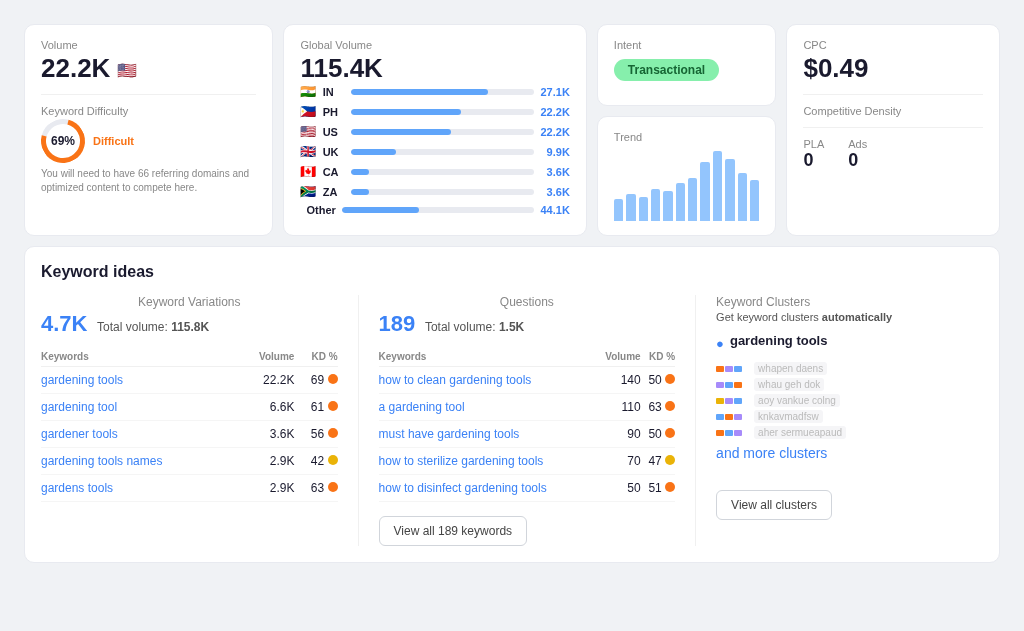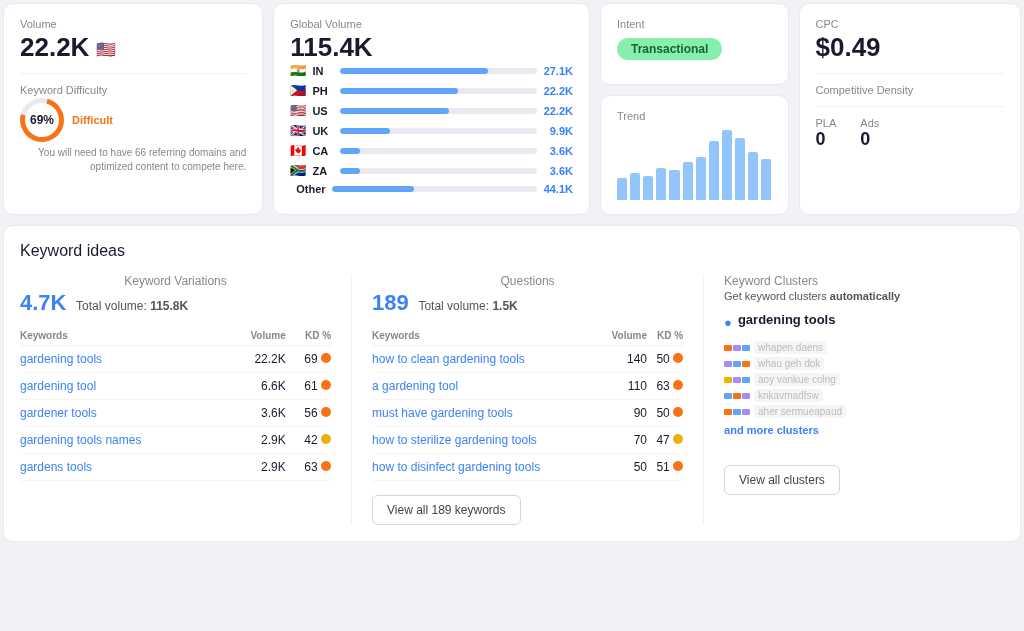--- a/index.html
+++ b/index.html
@@ -1,51 +1,51 @@
 <!DOCTYPE html>
 <html><head>
   <meta charset="utf-8">
   <style>
     * { box-sizing: border-box; margin: 0; padding: 0; }
     body { font-family: -apple-system, BlinkMacSystemFont, 'Segoe UI', sans-serif; background: #f0f2f5; color: #1a1a2e; font-size: 13px; }
-    .dashboard { padding: 3px; max-width: 1024px; }
+    .dashboard { padding: 24px; max-width: 1024px; }
     .top-row { display: flex; gap: 10px; margin-bottom: 10px; }
     .card { background: #fff; border-radius: 10px; padding: 14px 16px; border: 1px solid #e8eaf0; }
     .card-volume { flex: 1.2; }
     .card-global { flex: 1.5; }
     .card-intent { flex: 1; }
     .card-trend { flex: 1.3; }
     .card-cpc { flex: 1; }
     .metric-label { font-size: 11px; color: #888; margin-bottom: 2px; }
     .metric-value { font-size: 26px; font-weight: 700; color: #1a1a2e; }
     .metric-value .flag { font-size: 16px; vertical-align: middle; }
     .divider { border: none; border-top: 1px solid #f0f0f0; margin: 10px 0; }
     .kd-row { display: flex; align-items: center; gap: 8px; margin-bottom: 4px; }
     .kd-circle { width: 44px; height: 44px; border-radius: 50%; border: 5px solid #f97316; border-top-color: #e8eaf0; display: flex; align-items: center; justify-content: center; font-size: 12px; font-weight: 700; transform: rotate(-30deg); }
     .kd-circle span { transform: rotate(30deg); }
     .kd-label { font-size: 11px; color: #f97316; font-weight: 600; }
-    .kd-desc { font-size: 10px; color: #888; margin-top: 4px; line-height: 1.4; text-align: right; }
+    .kd-desc { font-size: 10px; color: #888; margin-top: 4px; line-height: 1.4; }
     .country-list { list-style: none; }
     .country-row { display: flex; align-items: center; gap: 6px; margin-bottom: 5px; font-size: 11px; }
     .country-bar-wrap { flex: 1; background: #e8eaf0; border-radius: 3px; height: 6px; overflow: hidden; }
     .country-bar { height: 6px; background: #60a5fa; border-radius: 3px; }
     .country-val { color: #3b82f6; font-weight: 600; min-width: 30px; text-align: right; }
     .country-name { min-width: 22px; font-weight: 600; }
     .intent-badge { display: inline-block; background: #86efac; color: #166534; border-radius: 20px; padding: 4px 14px; font-size: 12px; font-weight: 600; margin-top: 6px; }
     .trend-bars { display: flex; align-items: flex-end; gap: 3px; height: 70px; margin-top: 8px; }
     .trend-bar { background: #93c5fd; border-radius: 2px 2px 0 0; flex: 1; }
     .cpc-value { font-size: 26px; font-weight: 700; }
     .comp-section { margin-top: 8px; }
     .comp-label { font-size: 11px; color: #888; }
     .comp-value { font-size: 22px; font-weight: 700; }
     .pla-ads-row { display: flex; gap: 24px; margin-top: 8px; }
     .pla-ads-item label { font-size: 11px; color: #888; display: block; }
     .pla-ads-item .val { font-size: 18px; font-weight: 700; }
     .keyword-ideas { background: #fff; border-radius: 10px; border: 1px solid #e8eaf0; padding: 16px; }
-    .ki-title { font-size: 16px; font-weight: 400; margin-bottom: 14px; }
+    .ki-title { font-size: 16px; font-weight: 700; margin-bottom: 14px; }
     .ki-cols { display: flex; gap: 0; }
     .ki-col { flex: 1; padding-right: 20px; border-right: 1px solid #f0f0f0; margin-right: 20px; }
     .ki-col:last-child { border-right: none; margin-right: 0; padding-right: 0; }
     .ki-col-title { font-size: 12px; color: #888; margin-bottom: 2px; text-align: center; }
     .ki-count { font-size: 22px; font-weight: 700; color: #3b82f6; display: inline; }
     .ki-vol { font-size: 12px; color: #555; display: inline; margin-left: 6px; }
     .ki-vol strong { font-weight: 700; }
     .ki-table { width: 100%; border-collapse: collapse; margin-top: 10px; }
     .ki-table th { font-size: 10px; color: #888; font-weight: 600; text-align: left; padding: 4px 0; border-bottom: 1px solid #f0f0f0; }
     .ki-table th.right { text-align: right; }
@@ -53,25 +53,25 @@
     .ki-table td.right { text-align: right; }
     .kw-link { color: #3b82f6; text-decoration: none; }
     .dot { width: 10px; height: 10px; border-radius: 50%; display: inline-block; }
     .dot-orange { background: #f97316; }
     .dot-yellow { background: #eab308; }
     .view-btn { display: inline-block; margin-top: 14px; padding: 7px 14px; border: 1px solid #d1d5db; border-radius: 6px; font-size: 12px; color: #444; background: #fff; cursor: pointer; }
     .cluster-col { flex: 0.9; }
     .cluster-title { font-size: 12px; color: #888; margin-bottom: 2px; }
     .cluster-subtitle { font-size: 11px; color: #555; margin-bottom: 10px; }
     .cluster-main { font-weight: 700; color: #1a1a2e; font-size: 13px; margin-bottom: 6px; }
-    .cluster-bullet { display: flex; align-items: center; gap: 4px; margin-bottom: 3px; }
+    .cluster-bullet { display: flex; align-items: center; gap: 12px; margin-bottom: 3px; }
     .cluster-bars { display: flex; gap: 1px; }
     .cb { width: 8px; height: 6px; border-radius: 1px; }
     .cluster-text { font-size: 10px; color: #bbb; background: #f5f5f7; border-radius: 3px; padding: 1px 4px; }
-    .more-clusters { color: #3b82f6; font-size: 11px; margin-top: 6px; cursor: pointer; font-weight: bold; }
+    .more-clusters { color: #3b82f6; font-size: 14px; margin-top: 6px; cursor: pointer; }
     .intent-trend-col { display: flex; flex-direction: column; gap: 10px; flex: 1; }
   </style>
 </head>
 <body>
 
 <div class="dashboard">
 
   <div class="top-row">
 
     <div class="card card-volume">

